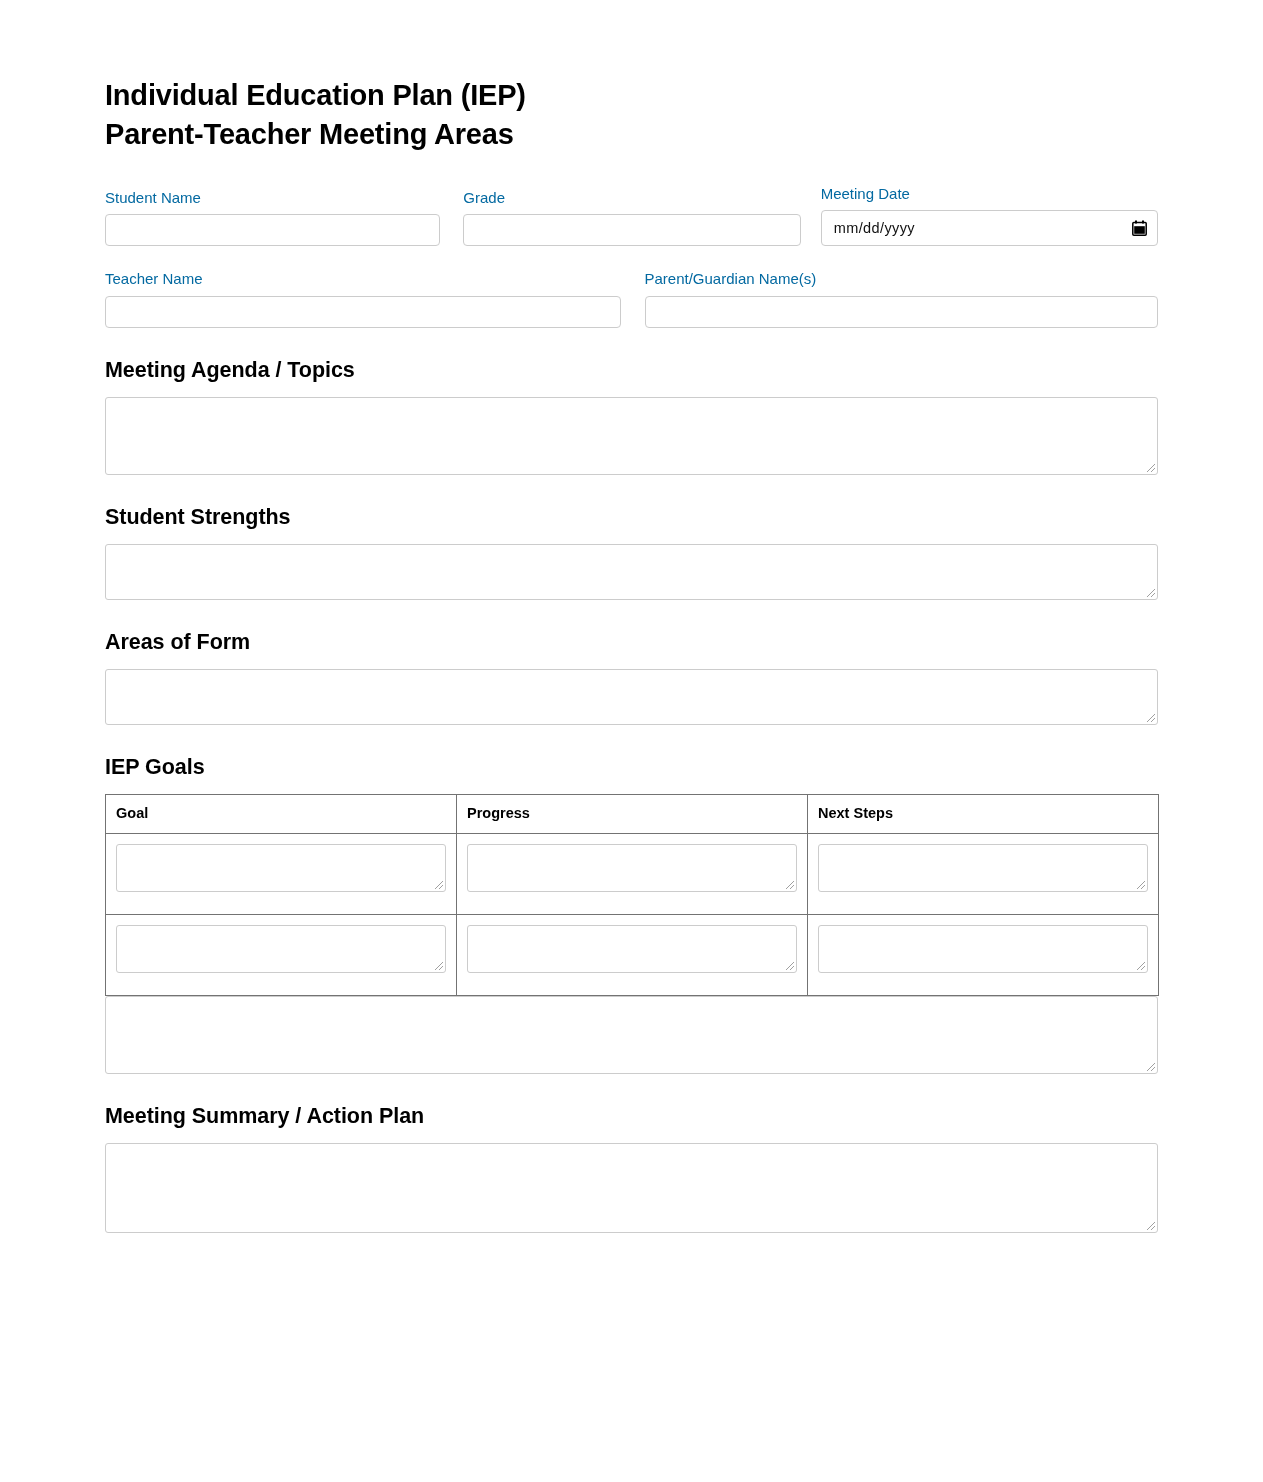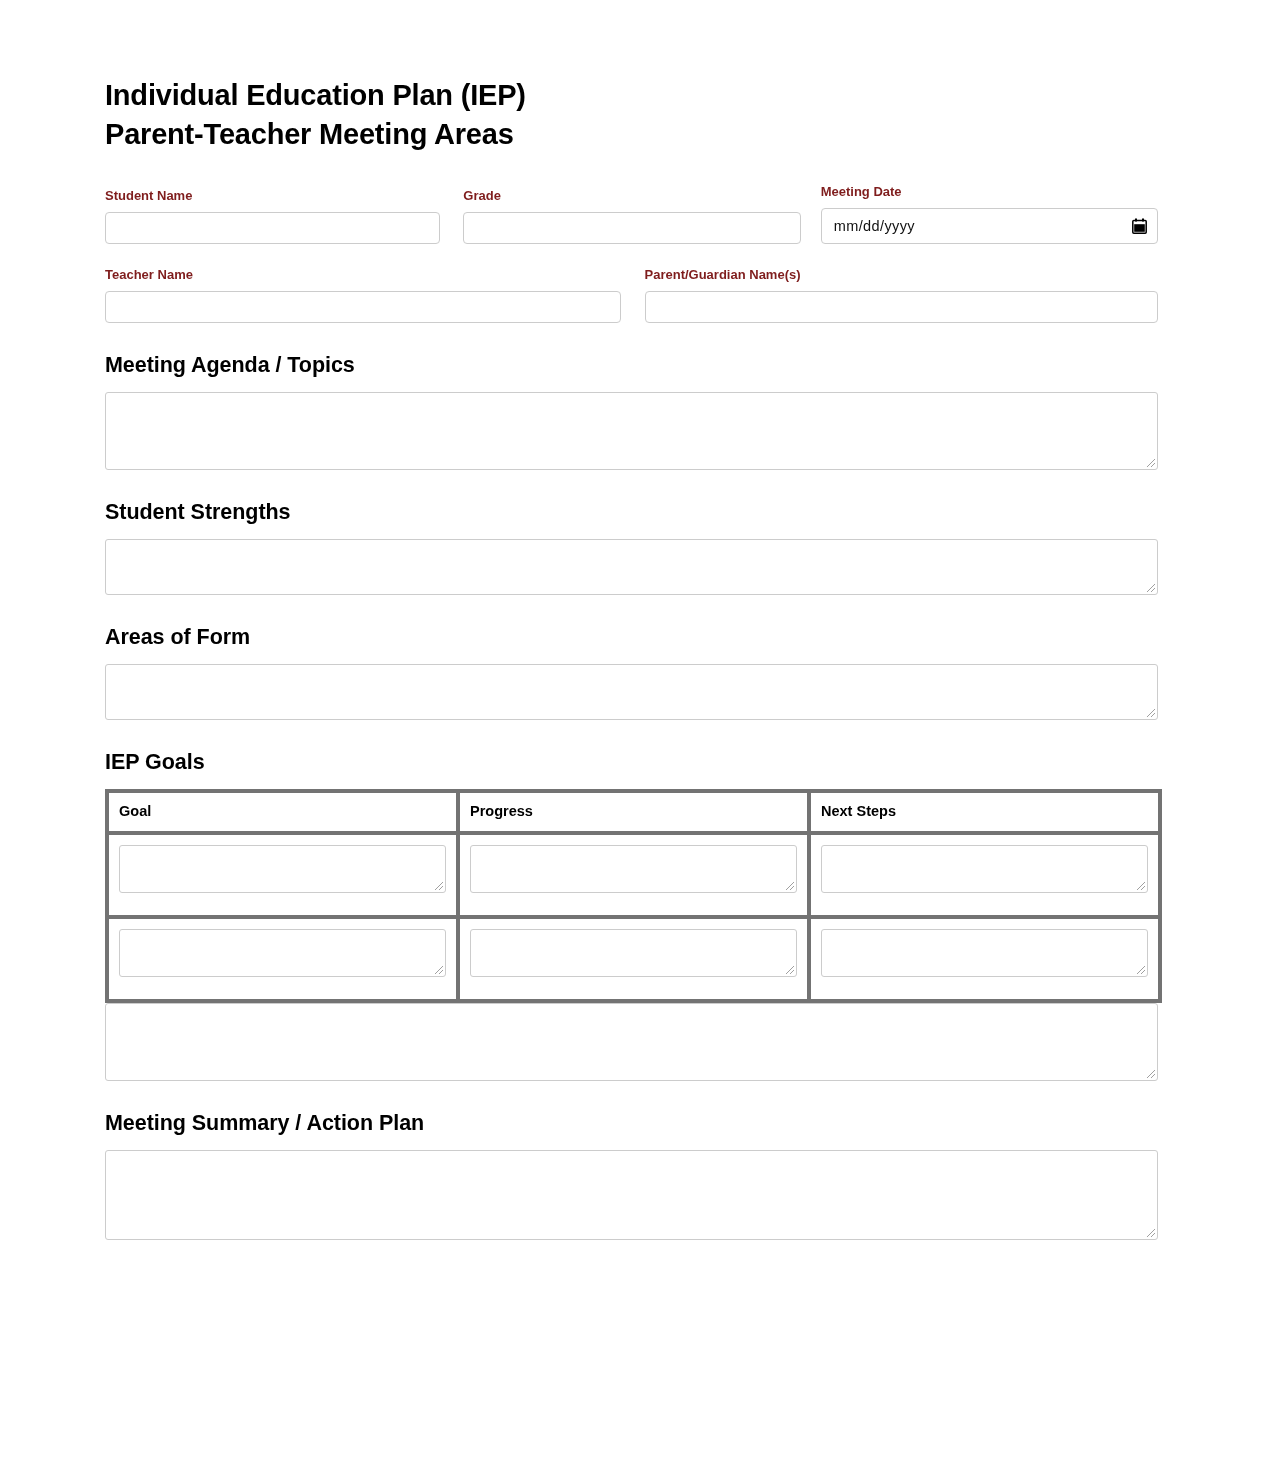--- a/index.html
+++ b/index.html
@@ -36,23 +36,23 @@
   .field-row {
     display: flex;
     align-items: flex-end;
     margin-bottom: 23px;
   }
   .field {
     display: flex;
     flex-direction: column;
   }
   .field-label {
-    font-size: 13px;
-    font-weight: bold;
-    color: #7f1d1d;
+    font-size: 15px;
+    font-weight: normal;
+    color: #0369a1;
     line-height: 1.3;
     margin-bottom: 7px;
   }
 
   .text-input {
     height: 32px;
     border: 1px solid #cccccc;
     border-radius: 4px;
     background: #ffffff;
     padding: 4px 8px;
@@ -136,21 +136,21 @@
 
   
   .goals-table {
     width: 1053px;
     border-collapse: collapse;
     margin-top: 6px;
     table-layout: fixed;
   }
   .goals-table th,
   .goals-table td {
-    border: 4px solid #737373;
+    border: 1px solid #737373;
     vertical-align: top;
     background: #fff;
   }
   .goals-table th {
     text-align: left;
     font-size: 14.5px;
     font-weight: bold;
     padding: 10px 10px 12px 10px;
     color: #000;
   }

